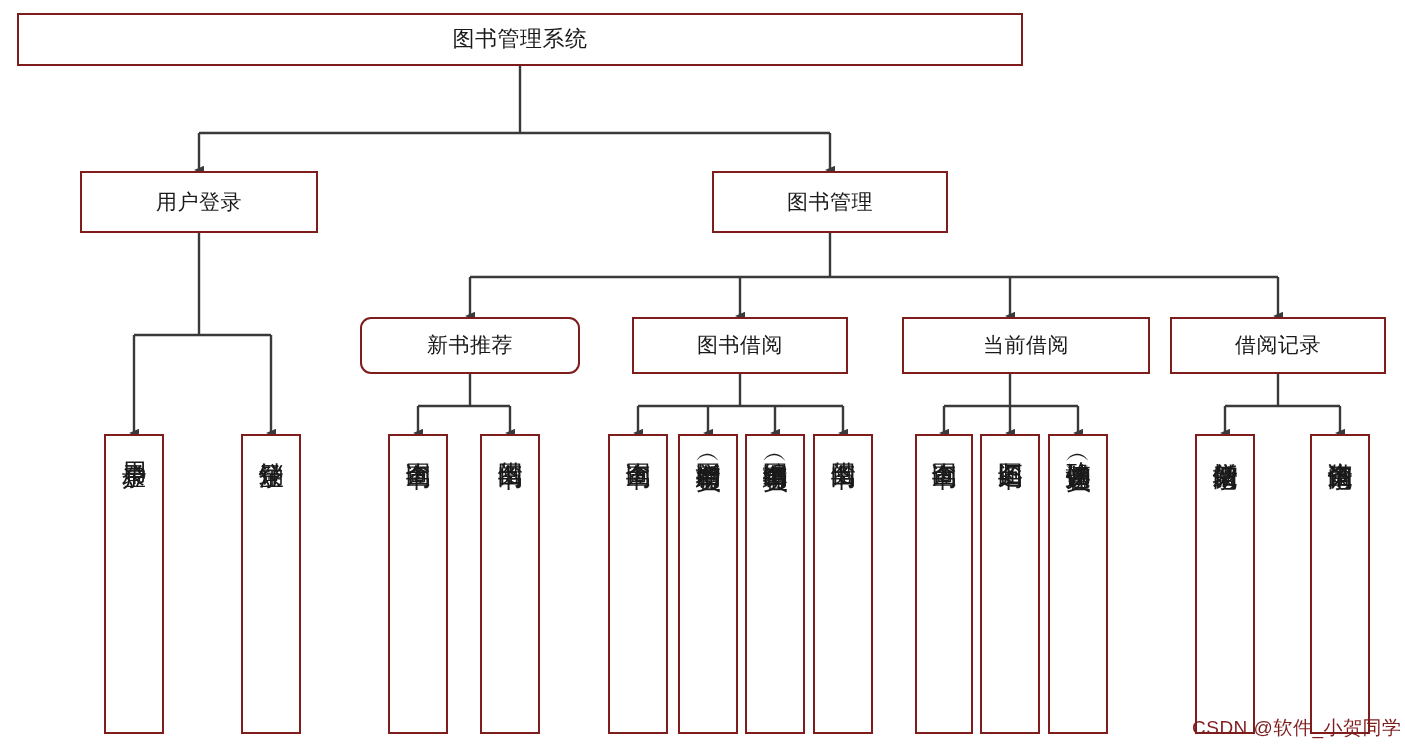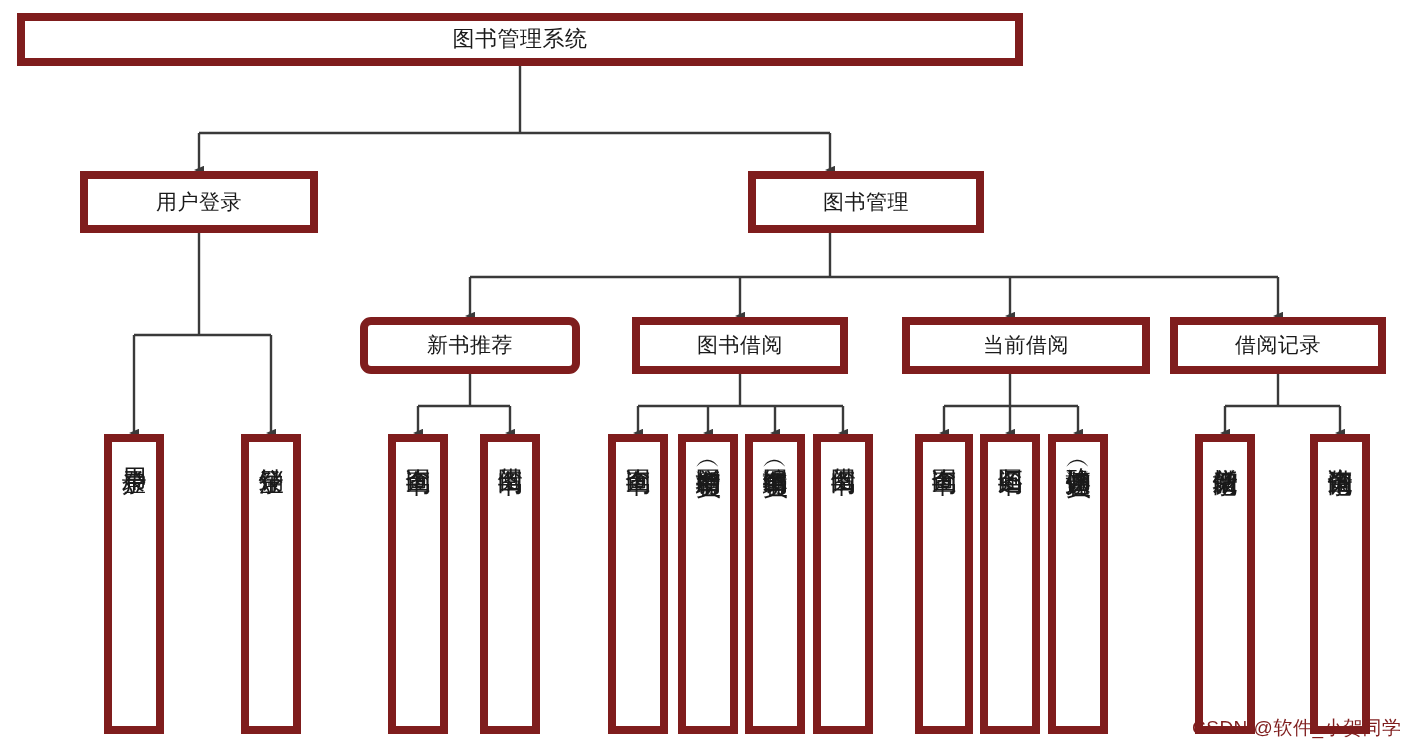--- a/index.html
+++ b/index.html
@@ -23,21 +23,21 @@
     left: 0;
     top: 0;
     width: 1405px;
     height: 747px;
     pointer-events: none;
   }
   .node {
     position: absolute;
     box-sizing: border-box;
     background: #ffffff;
-    border: 8px solid #7f1d1d;
+    border: 2px solid #7f1d1d;
     display: flex;
     align-items: center;
     justify-content: center;
     color: #1a1a1a;
     z-index: 2;
   }
   .node-label {
     display: block;
     text-align: center;
     line-height: 1.28;
@@ -120,21 +120,21 @@
       </g>
   </svg>
 
   <div id="node-layer">
       <div class="node h root" style="left: 17px; top: 13px; width: 1006px; height: 53px;">
         <span class="node-label">图书管理系统</span>
       </div>
       <div class="node h" style="left: 80px; top: 171px; width: 238px; height: 62px;">
         <span class="node-label">用户登录</span>
       </div>
-      <div class="node h" style="left: 712px; top: 171px; width: 236px; height: 62px; margin-left: 36px;">
+      <div class="node h" style="left: 712px; top: 171px; width: 236px; height: 62px;">
         <span class="node-label">图书管理</span>
       </div>
       <div class="node h" style="left: 360px; top: 317px; width: 220px; height: 57px; border-radius: 11px;">
         <span class="node-label">新书推荐</span>
       </div>
       <div class="node h" style="left: 632px; top: 317px; width: 216px; height: 57px;">
         <span class="node-label">图书借阅</span>
       </div>
       <div class="node h" style="left: 902px; top: 317px; width: 248px; height: 57px;">
         <span class="node-label">当前借阅</span>

